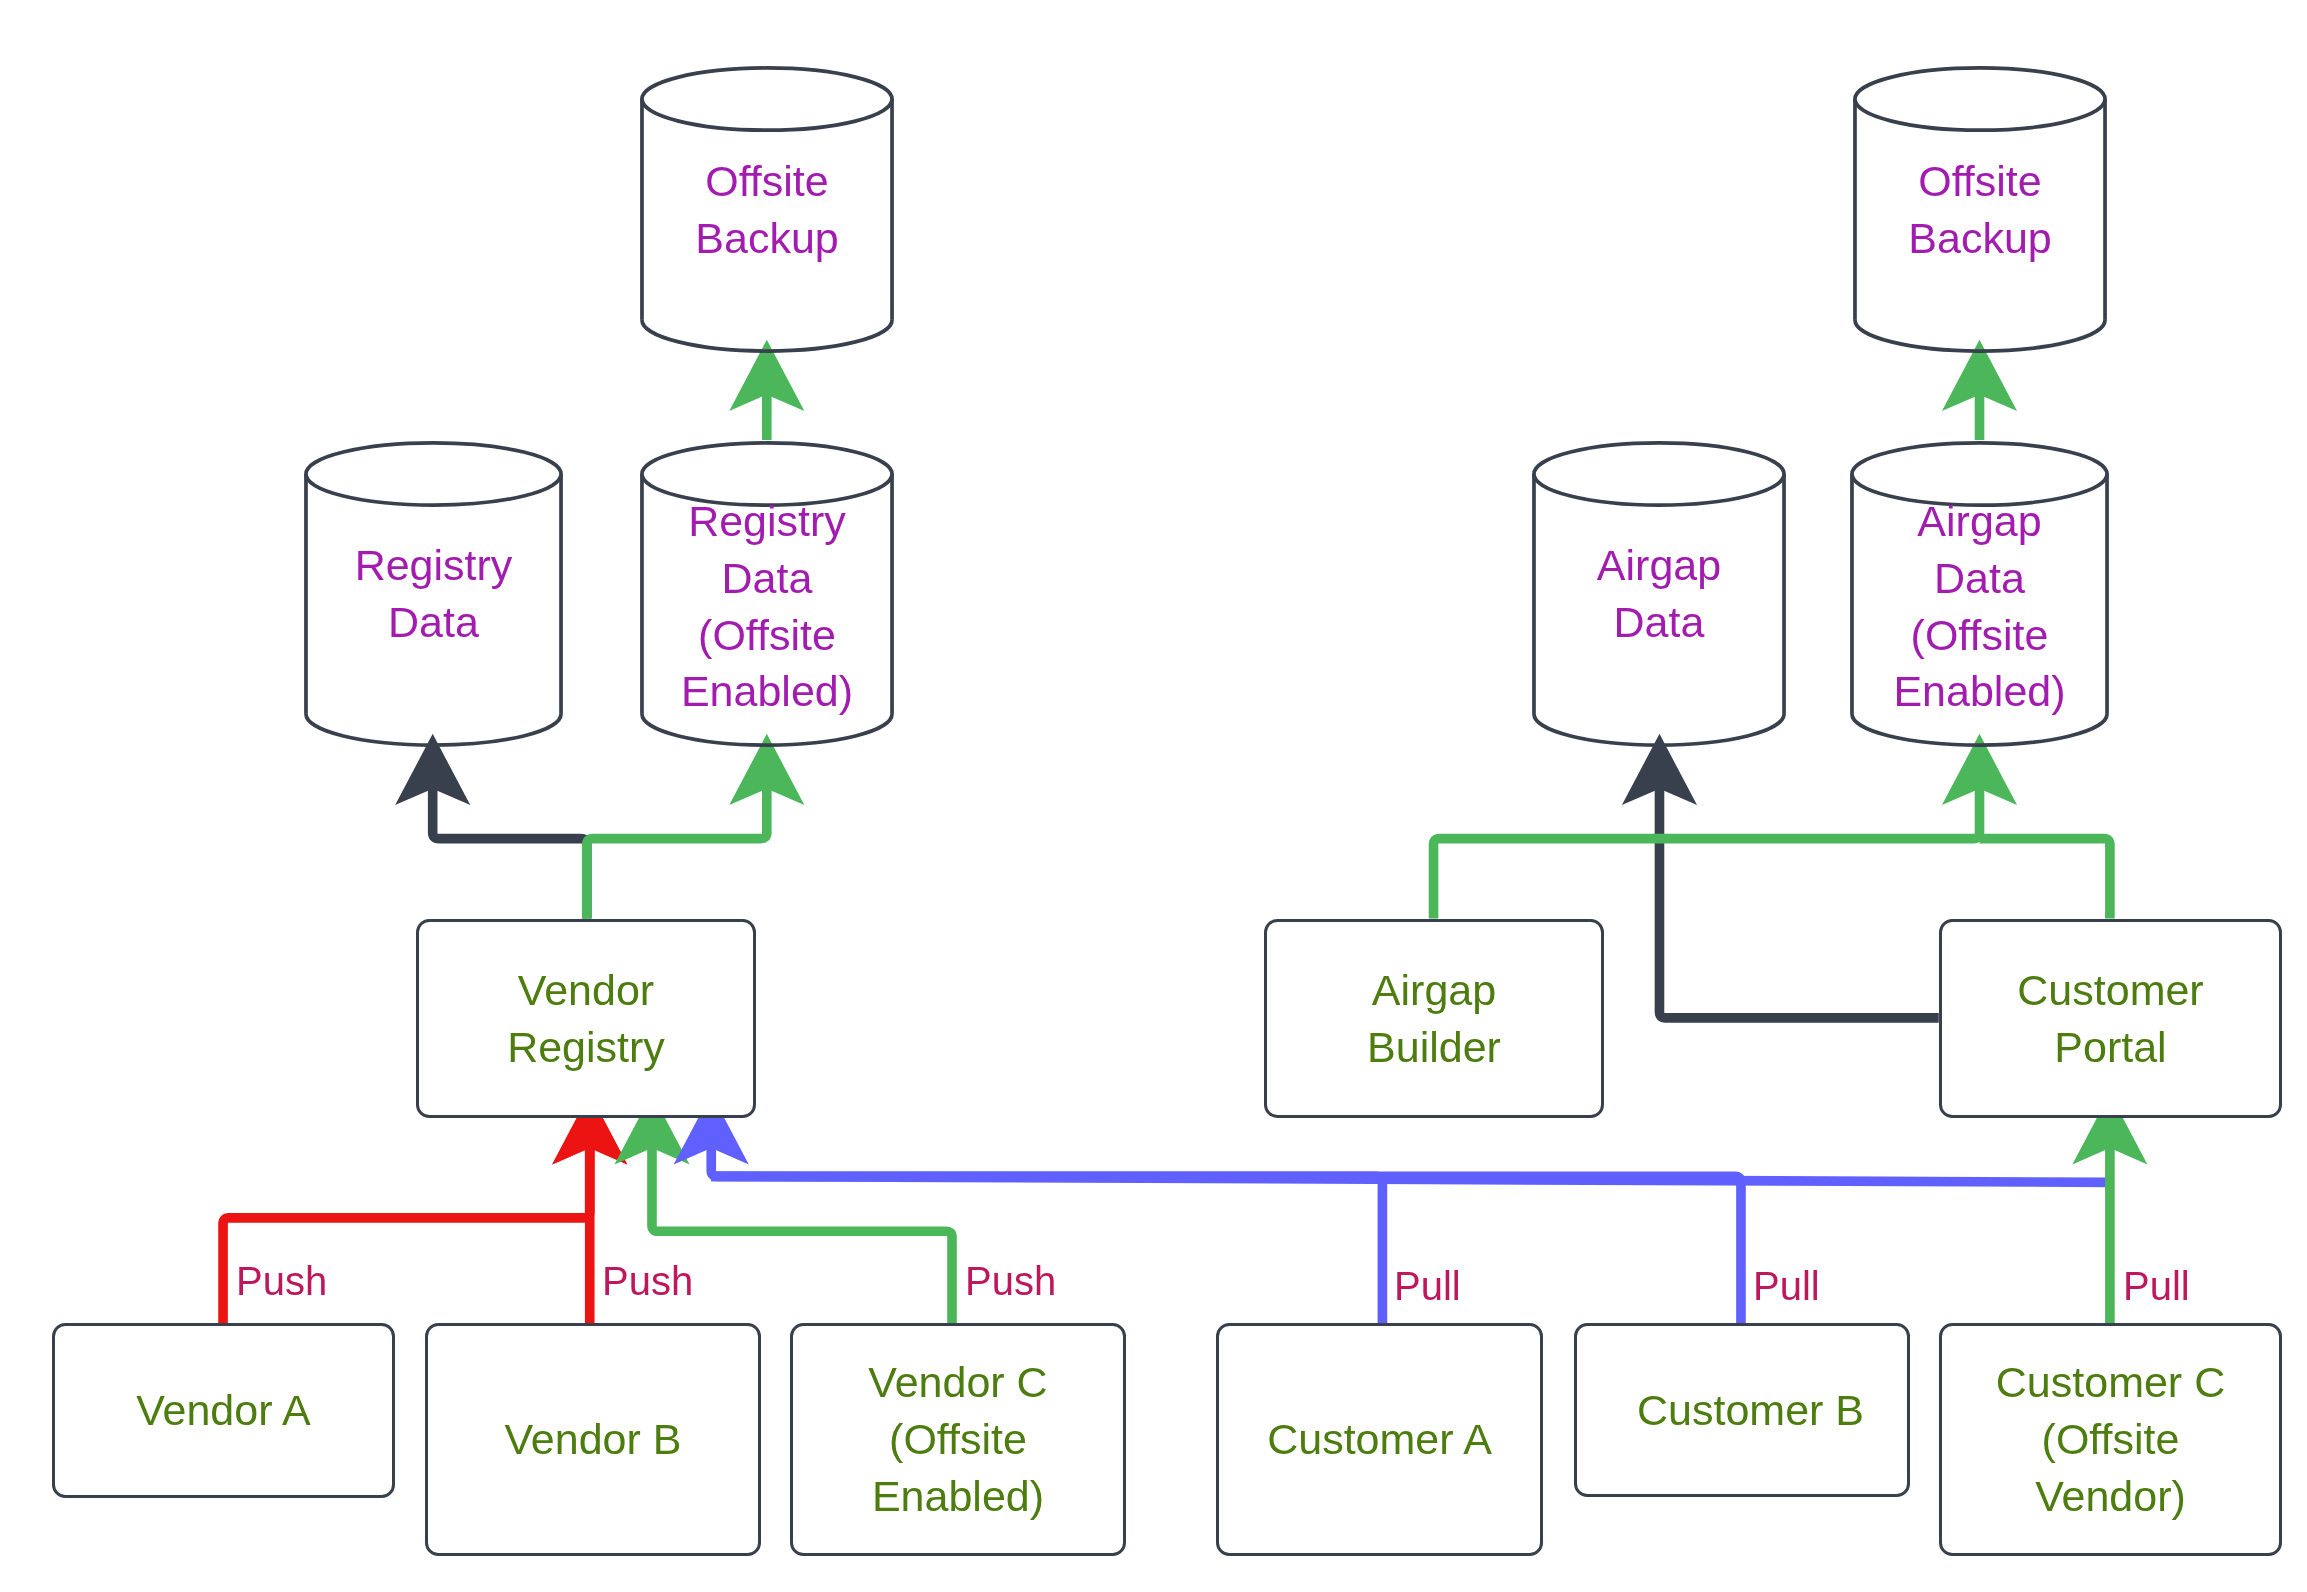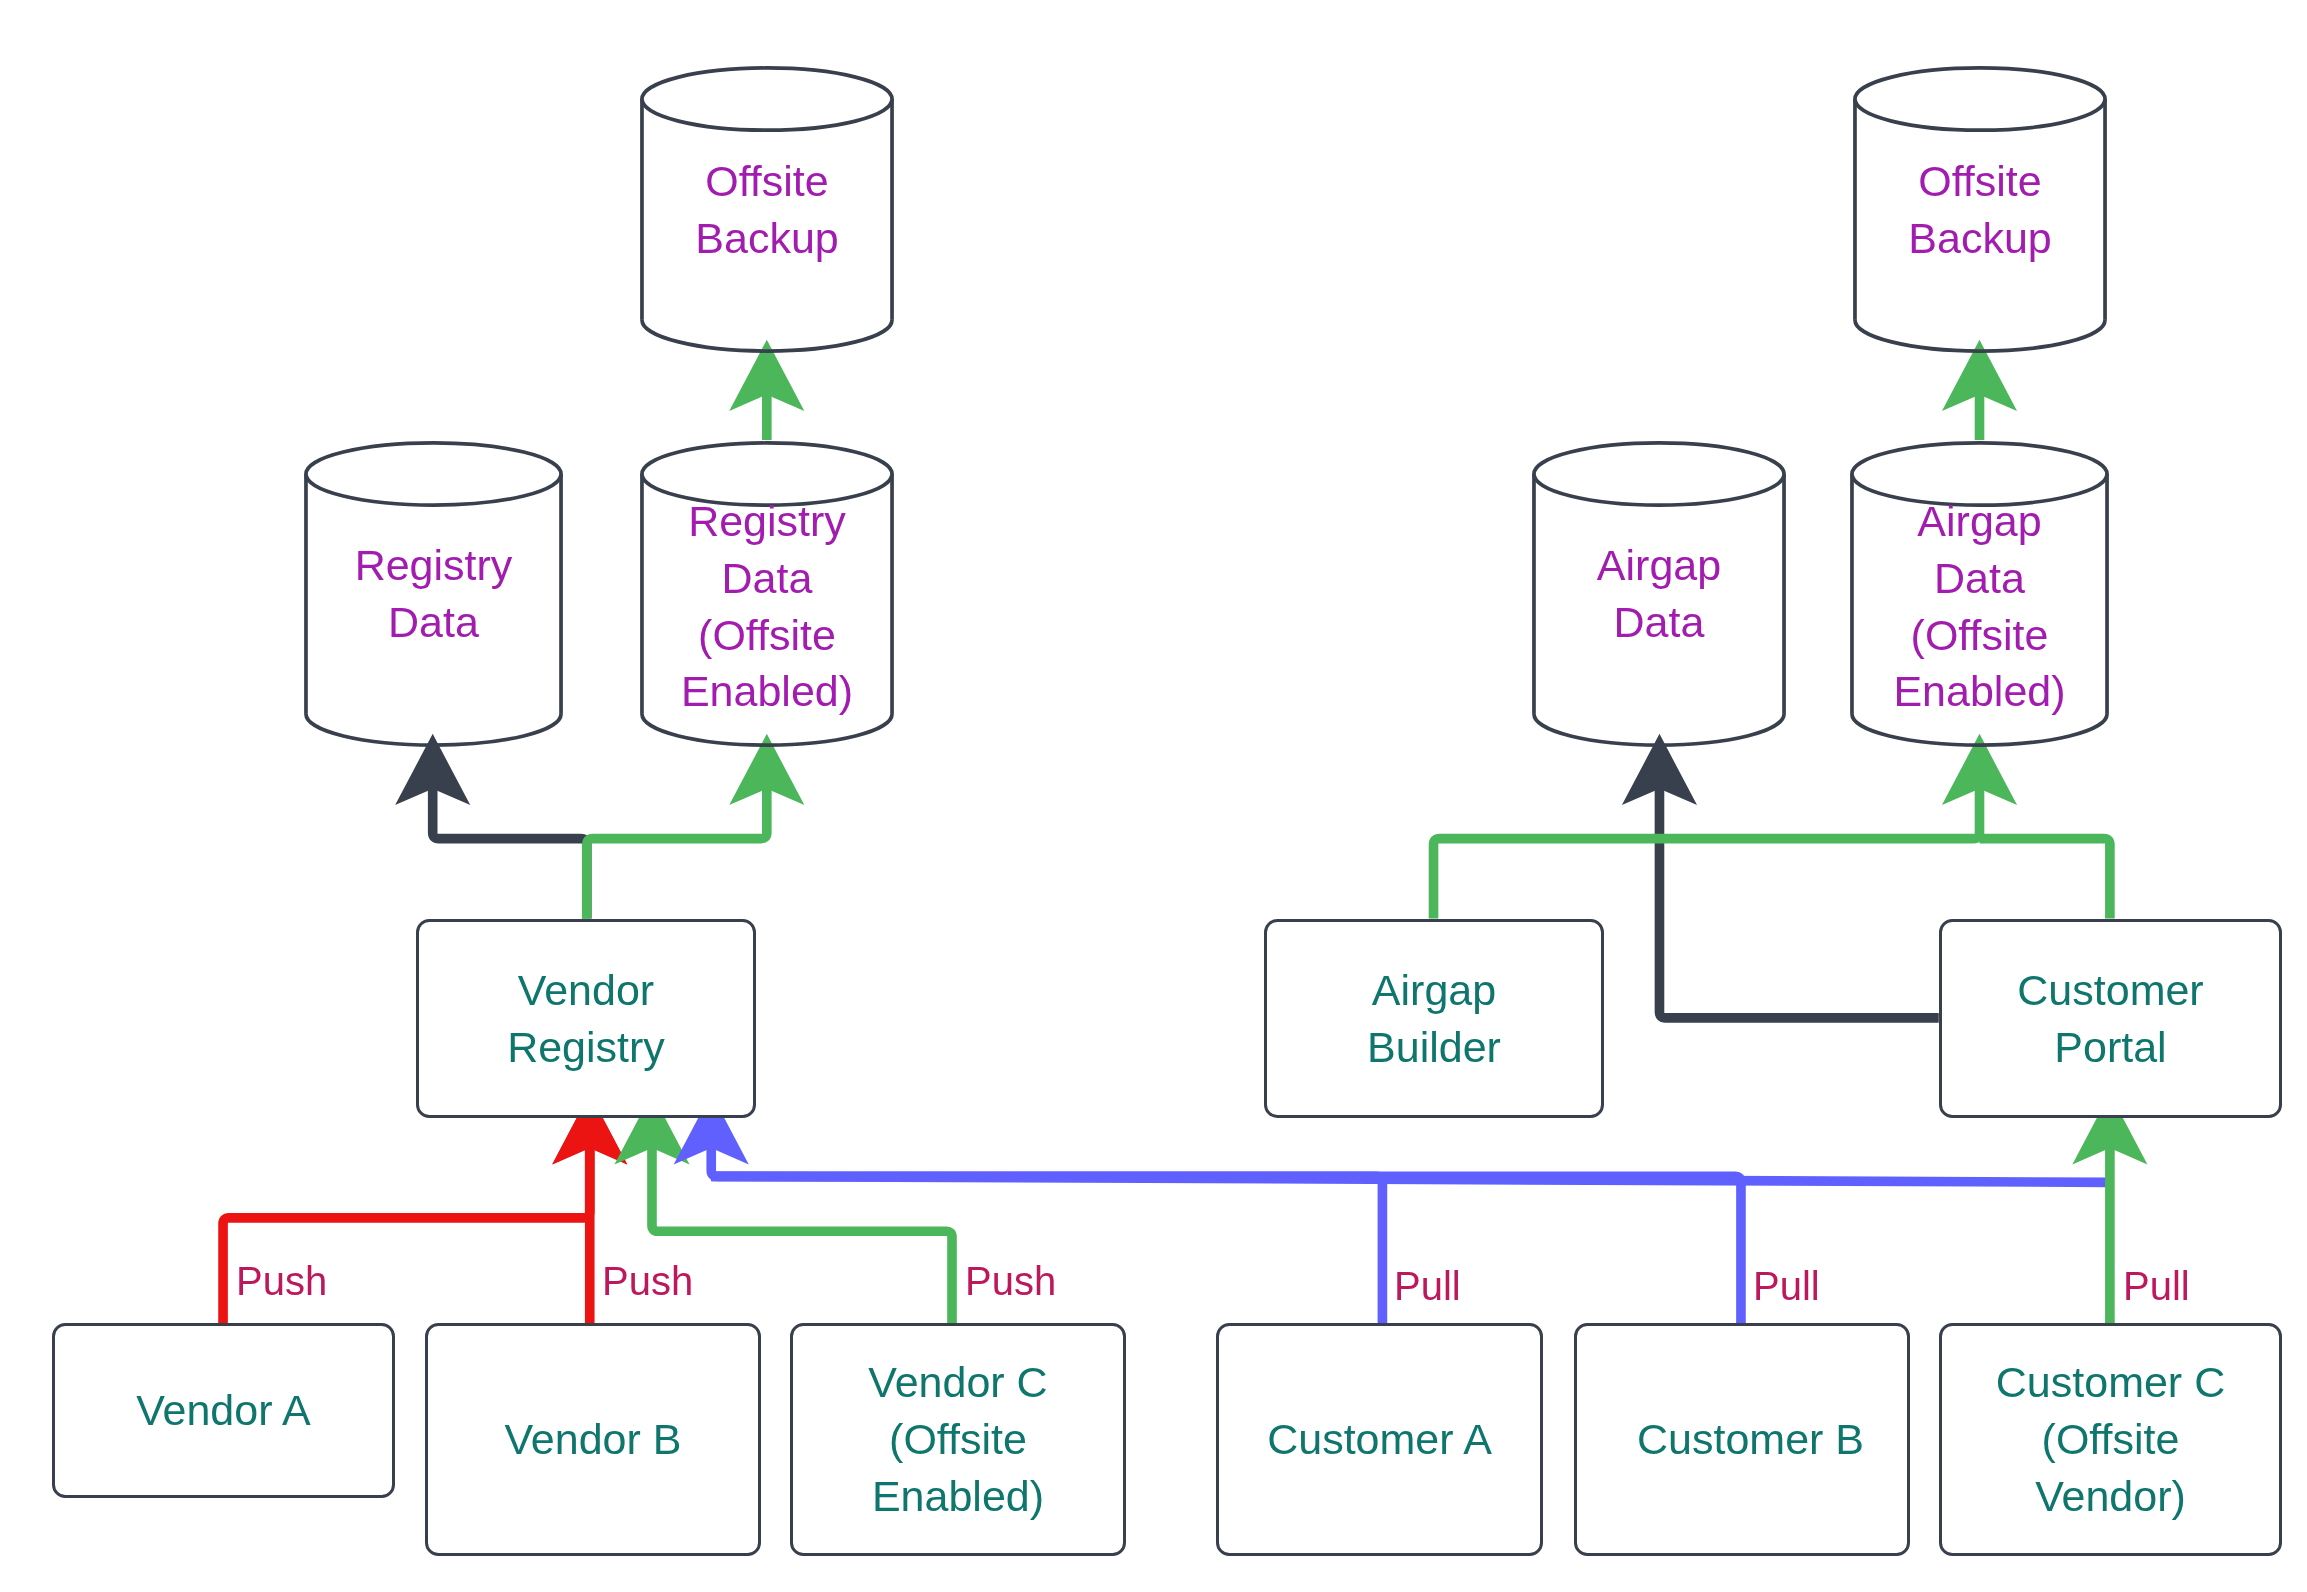--- a/index.html
+++ b/index.html
@@ -2,21 +2,21 @@
 <html style="font-size:12px"><head>
 <meta charset="utf-8">
 <title>Registry Offsite Backup Architecture Diagram</title>
 <style>
   html,body{margin:0;padding:0;background:#ffffff;}
   body{font-family:"Liberation Sans","DejaVu Sans",sans-serif;}
   #stage{position:relative;width:2307px;height:1592px;background:#ffffff;overflow:hidden;}
   #edges{position:absolute;left:0;top:0;width:2307px;height:1592px;}
   .node{position:absolute;box-sizing:border-box;display:flex;align-items:center;justify-content:center;text-align:center;color:#2f3640;}
   .box{border:3px solid #39404d;border-radius:13.3px;background:#ffffff;}
-  .box .lbl{font-size:43px;line-height:1.32;color:#0f766e;white-space:pre-line;}
+  .box .lbl{font-size:43px;line-height:1.32;color:#4d7c0f;white-space:pre-line;}
   .cyl{background:transparent;border:0;}
   .cyl .cylsvg{position:absolute;left:0;top:0;width:100%;height:100%;}
   .cyl .lbl{position:relative;z-index:2;font-size:43px;line-height:1.32;color:#a21caf;white-space:pre-line;}
   .edgelabel{position:absolute;font-size:40px;color:#be185d;white-space:nowrap;}
 </style>
 </head>
 <body>
 
 <div id="stage">
 
@@ -165,21 +165,21 @@
   <div class="node box" style="left:790px;top:1323px;width:336px;height:233px;">
     <div class="lbl">Vendor C
 (Offsite
 Enabled)</div>
   </div>
 
   <div class="node box" style="left:1216px;top:1323px;width:327px;height:233px;">
     <div class="lbl">Customer A</div>
   </div>
 
-  <div class="node box" style="left:1574px;top:1323px;width:336px;height:233px;padding-left:17px;">
+  <div class="node box" style="left:1574px;top:1323px;width:336px;height:174px;padding-left:17px;">
     <div class="lbl">Customer B</div>
   </div>
 
   <div class="node box" style="left:1939px;top:1323px;width:343px;height:233px;">
     <div class="lbl">Customer C
 (Offsite
 Vendor)</div>
   </div>
 
   <div class="edgelabel" style="left:236px;top:1259px;">Push</div>

